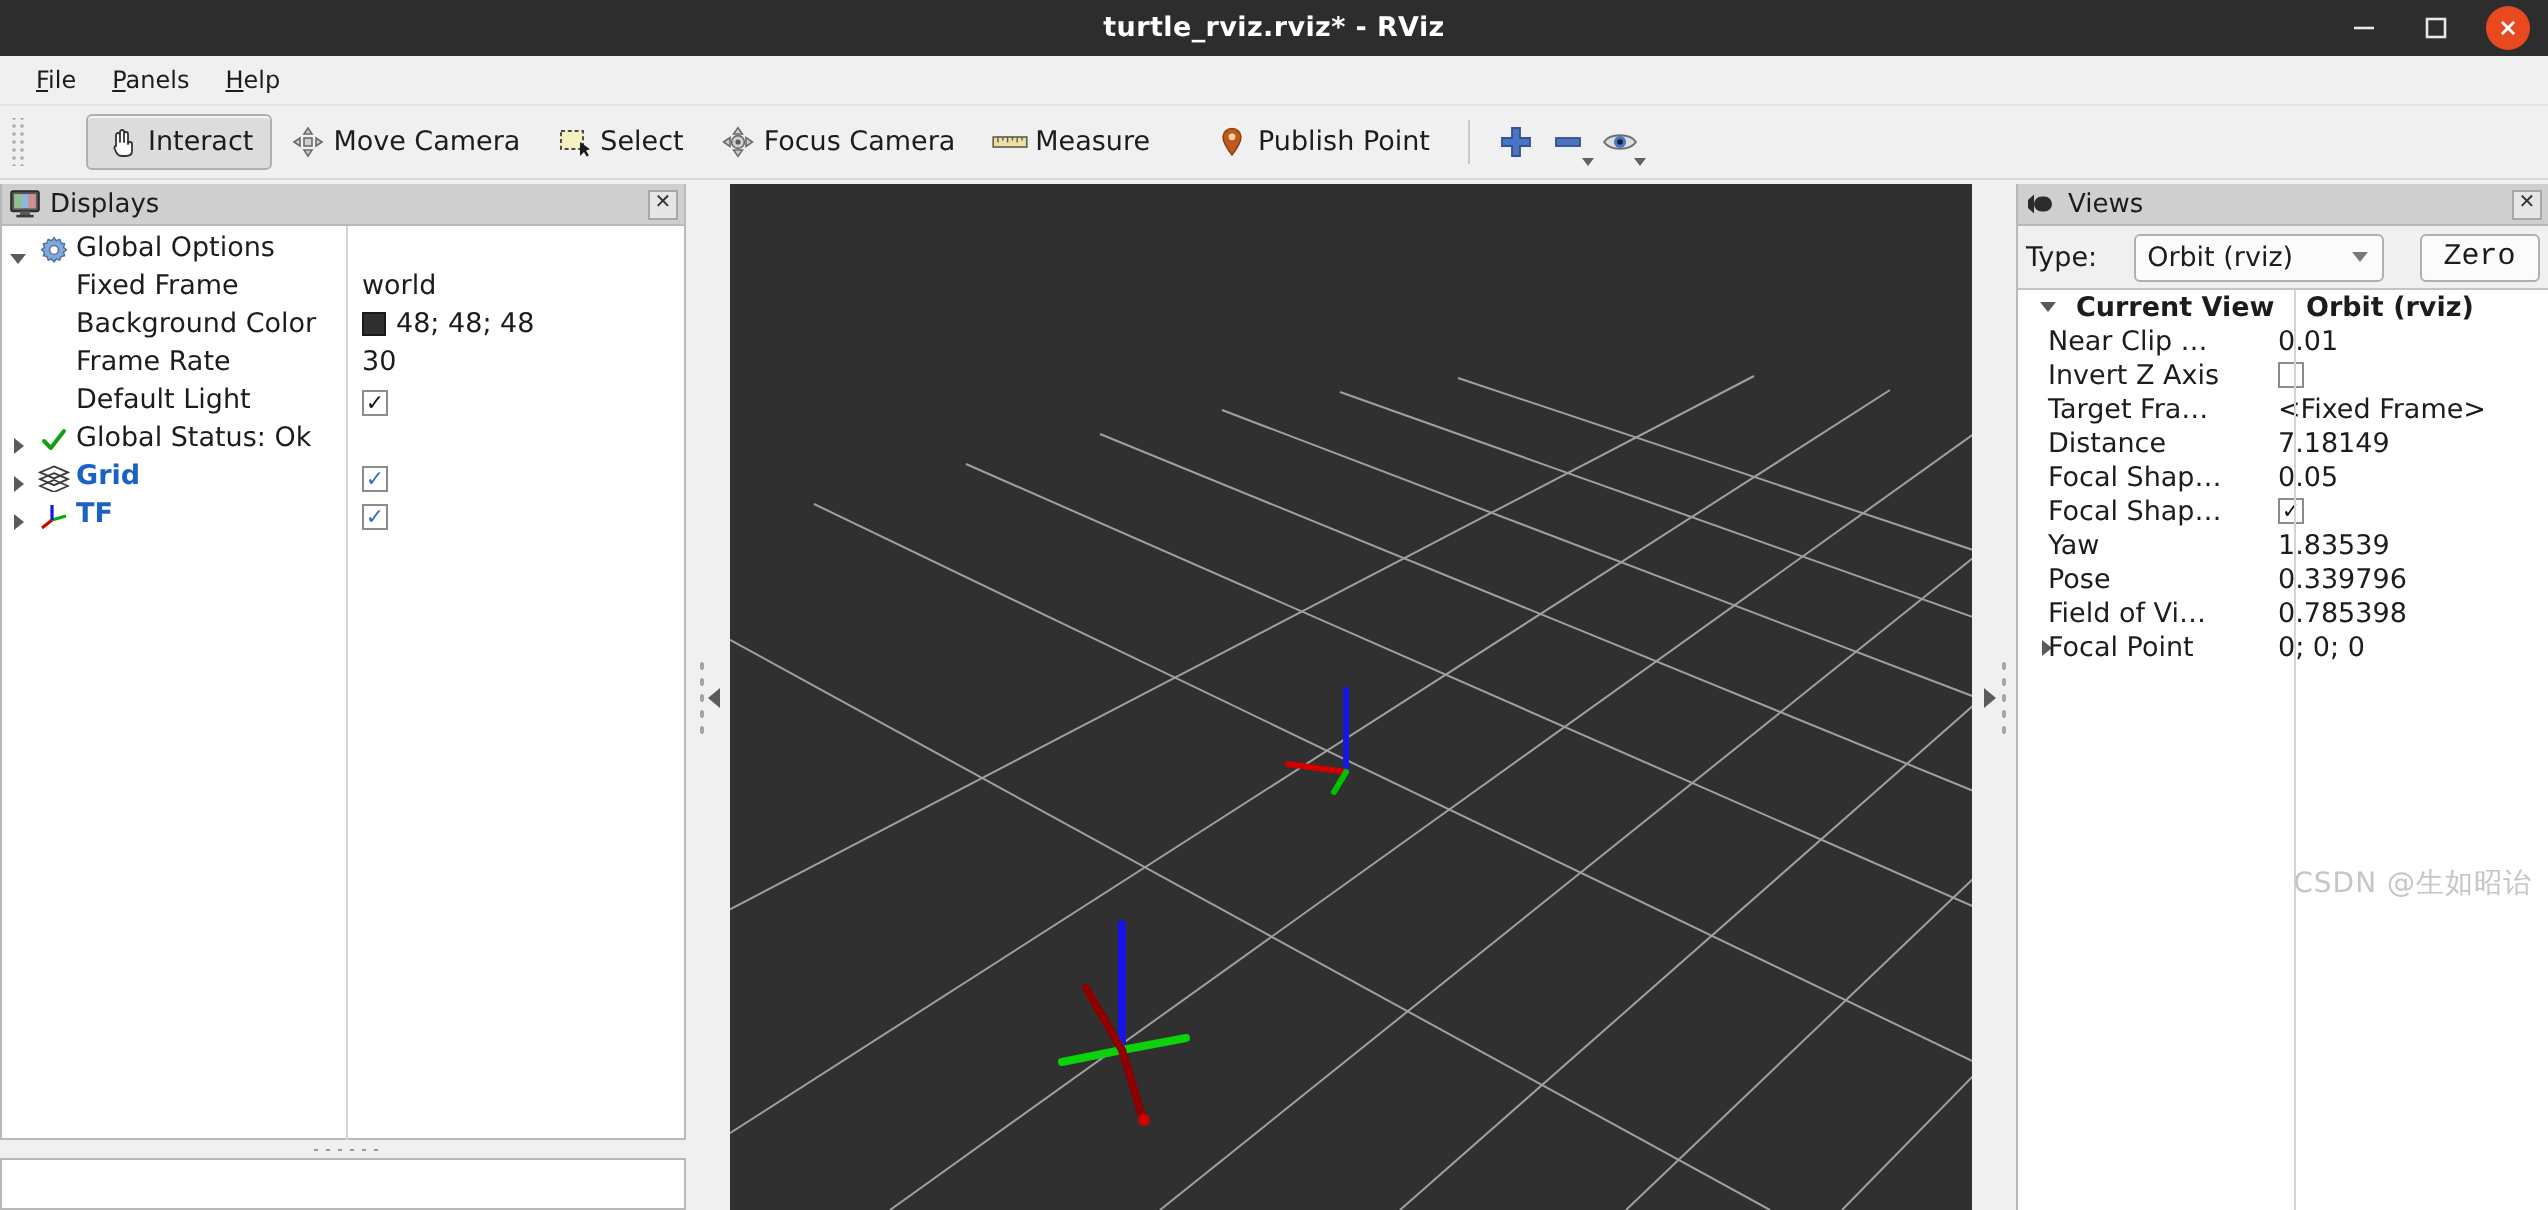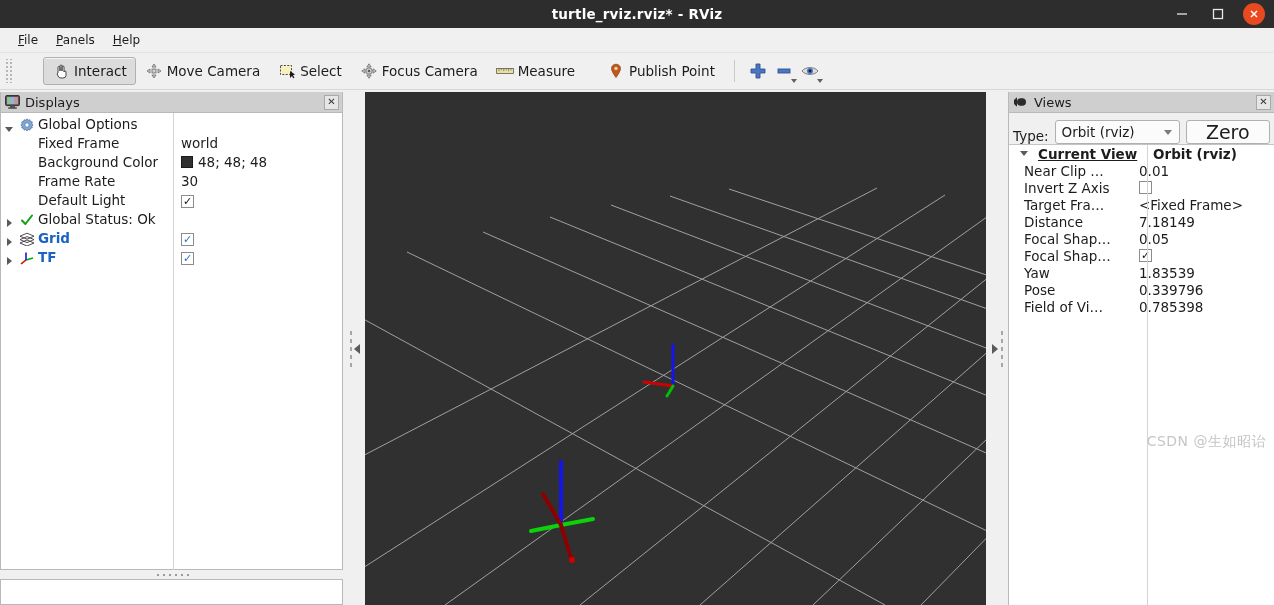--- a/index.html
+++ b/index.html
@@ -150,52 +150,52 @@
   .vs-dots { width: 3px; height: 40px;
     background-image: radial-gradient(#a6a6a6 1px, transparent 1px);
     background-size: 4px 8px; }
 
   
   .views {
     position: absolute; left: 1008px; top: 92px; width: 266px; height: 513px;
     background: #84cc16; border-left: 1px solid #b9b9b9;
   }
   .views-type {
-    height: 31px; background: #f0f0f0; display: flex; align-items: flex-end;
-    padding: 0 4px; gap: 6px;
+    height: 31px; background: #f0f0f0; display: flex; align-items: center;
+    padding: 0 4px; gap: 18px;
   }
   .views-type .lbl { font-size: 13.5px; color: #1c1c1c; }
   .combo {
     width: 125px; height: 24px; background: #fbfbfb;
     border: 1px solid #b0b0b0; border-radius: 3px;
     display: flex; align-items: center; padding: 0 4px 0 6px;
     font-size: 13.5px; color: #1c1c1c;
   }
   .combo .ctext { flex: 1; }
   .combo .ccaret { width: 0; height: 0; border-left: 4px solid transparent;
     border-right: 4px solid transparent; border-top: 5px solid #7a7a7a;
     margin-right: 3px; }
   .zerobtn {
     flex: 1; height: 24px; background: #fbfbfb; border: 1px solid #b0b0b0;
     border-radius: 3px; display: flex; align-items: center;
-    justify-content: center; font-size: 19px; color: #1c1c1c;
+    justify-content: center; font-size: 15px; color: #1c1c1c; font-family: Liberation Mono, monospace;
   }
   .views-tree {
     position: relative; height: 482px; background: #fff;
     border-top: 1px solid #c4c4c4; overflow: hidden;
   }
   .vcol-divider { position: absolute; left: 138px; top: 0; bottom: 0;
     width: 1px; background: #d4d4d4; }
   .vrow { display: flex; align-items: center; height: 17px;
     font-size: 13.5px; color: #1c1c1c; }
   .vw-arrow { width: 15px; flex: none; display: flex; align-items: center;
     justify-content: center; padding-left: 14px; }
   .vw-arrow.root { padding-left: 0; justify-content: center; width: 29px; }
   .vw-label { width: 109px; flex: none; }
-  .vw-label.bold { font-weight: bold; text-decoration: underline; }
+  .vw-label.bold { font-weight: bold; }
   .vw-val { padding-left: 6px; display: flex; align-items: center; }
   .vw-val.bold { font-weight: bold; }
 
   
   .watermark {
     position: absolute; right: 8px; bottom: 6px;
     font-size: 14px; color: #c6c6c6; letter-spacing: 0.5px;
     pointer-events: none;
   }
 </style>
@@ -594,18 +594,25 @@
         <span class="vw-label">Pose</span>
         <span class="vw-val">0.339796</span>
       </div>
 
       <div class="vrow">
         <span class="vw-arrow"></span>
         <span class="vw-label">Field of Vi…</span>
         <span class="vw-val">0.785398</span>
       </div>
 
+      <div class="vrow">
+        <span class="vw-arrow">
+            <span class="arrow-r"></span>
+          </span>
+        <span class="vw-label">Focal Point</span>
+        <span class="vw-val">0; 0; 0</span>
+      </div>
     </div>
   </div>
 
   <div class="watermark">CSDN @生如昭诒</div>
 
 </div>
 
 </body></html>

